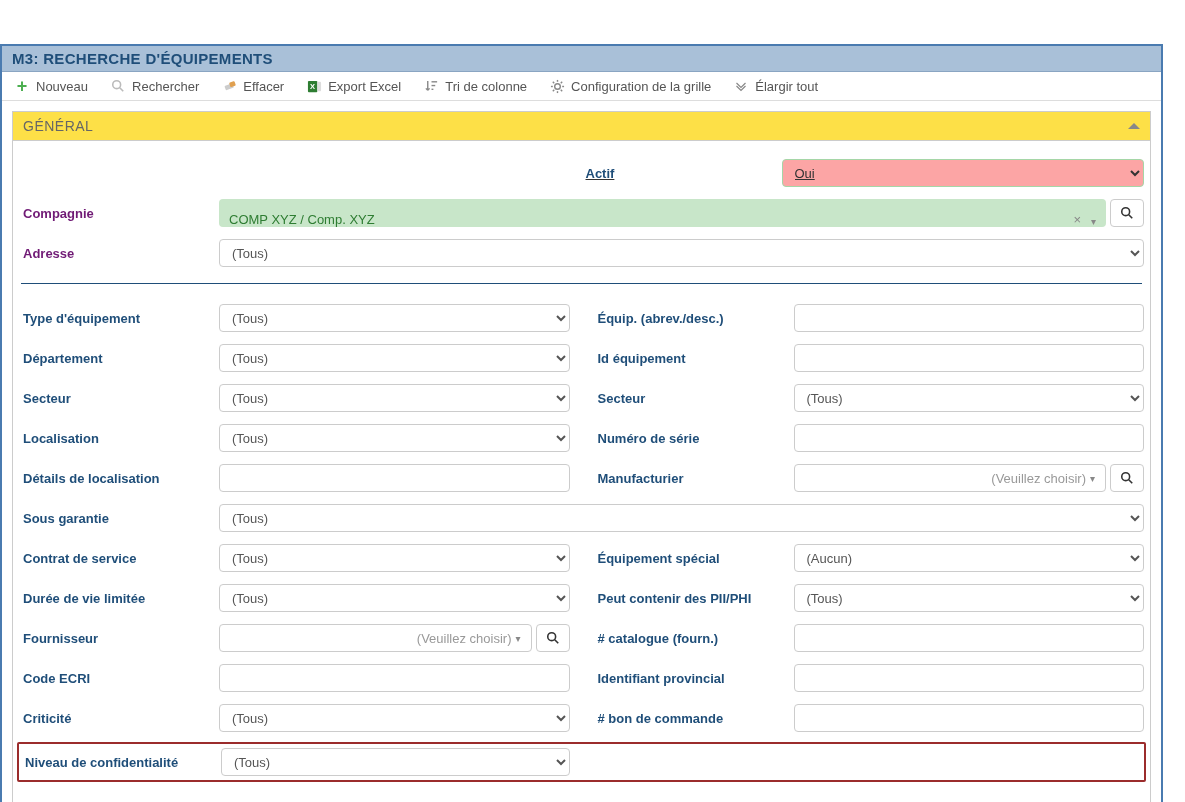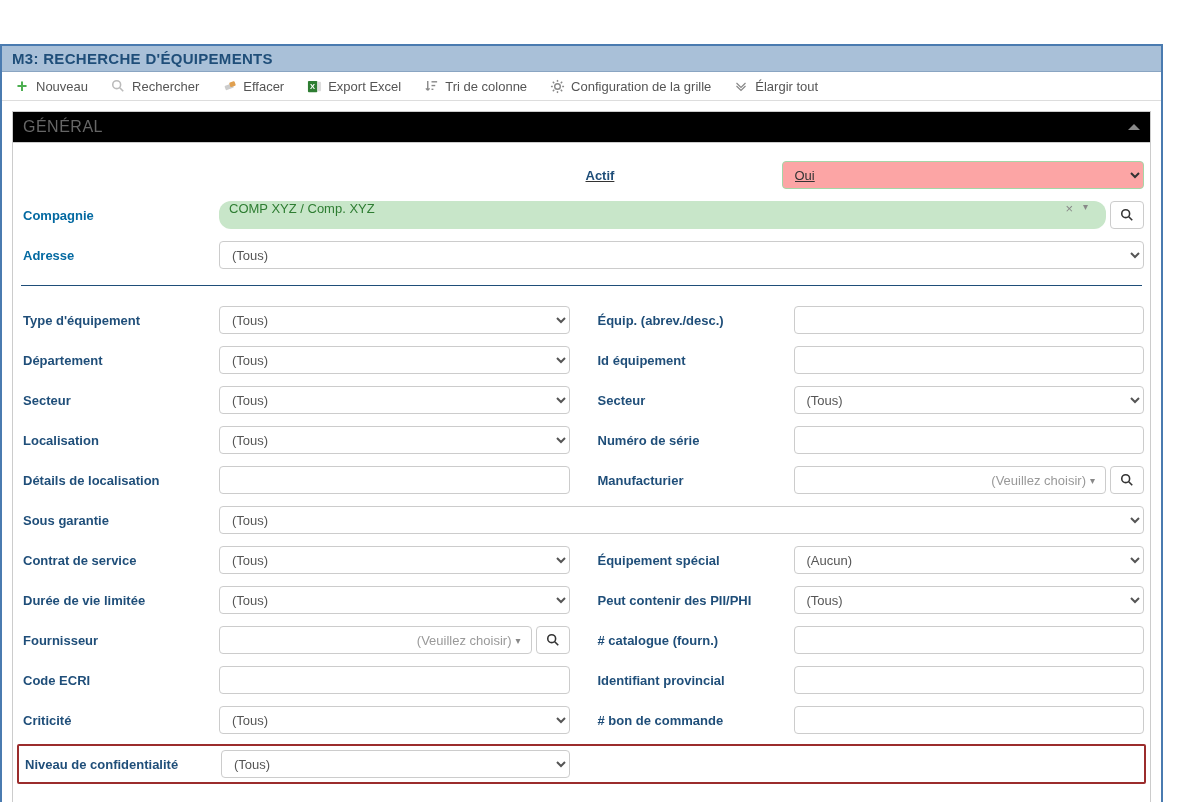--- a/index.html
+++ b/index.html
@@ -53,25 +53,25 @@
   .icon-expand { color:#888; }
   .content {
     flex:1;
     padding: 10px;
     overflow:auto;
   }
   .panel {
     border: 1px solid #ccc;
   }
   .panel-header {
-    background: #000000;
+    background: #fde047;
     border-bottom: 1px solid #ccc;
     padding: 6px 10px;
     color: #666;
-    font-size: 16px;
+    font-size: 14px;
     letter-spacing: 0.5px;
     display:flex;
     justify-content:space-between;
     align-items:center;
   }
   .collapse-arrow {
     width:0; height:0;
     border-left:6px solid transparent;
     border-right:6px solid transparent;
     border-bottom:6px solid #888;
@@ -80,21 +80,21 @@
     padding: 12px 4px 18px 4px;
   }
   .row-full {
     display:flex;
     align-items:center;
     padding: 6px 2px;
   }
   .row-full .lbl {
     width: 200px;
     padding-left: 4px;
-    color: #0369a1;
+    color: #701a75;
     font-weight: 700;
     font-size: 13px;
   }
   .row-full .ctrl {
     flex:1;
     display:flex;
     gap:4px;
   }
   .two-col {
     display:flex;
@@ -127,25 +127,25 @@
     border-radius: 4px;
     font-size: 13px;
     background:#fff;
     color:#555;
   }
   select { cursor:pointer; }
   .combo-green {
     background: #c8e6c9;
     border-color: #a5d6a7;
     display:flex;
-    align-items:flex-start;
+    align-items:flex-end;
     width:100%;
-    border-radius:12px;
+    border-radius:4px;
     height:28px;
-    padding: 0 14px 0 10px;
+    padding: 0 6px 0 10px;
     position:relative;
   }
   .combo-green .value { flex:1; color:#2e7d32; font-size:13px; }
   .combo-green .clear { color:#888; padding:0 6px; cursor:pointer; }
   .combo-green .caret { color:#888; font-size:10px; padding:0 4px; cursor:pointer; }
   .select-green {
     background: #fca5a5;
     border-color: #a5d6a7;
     color:#333;
   }

